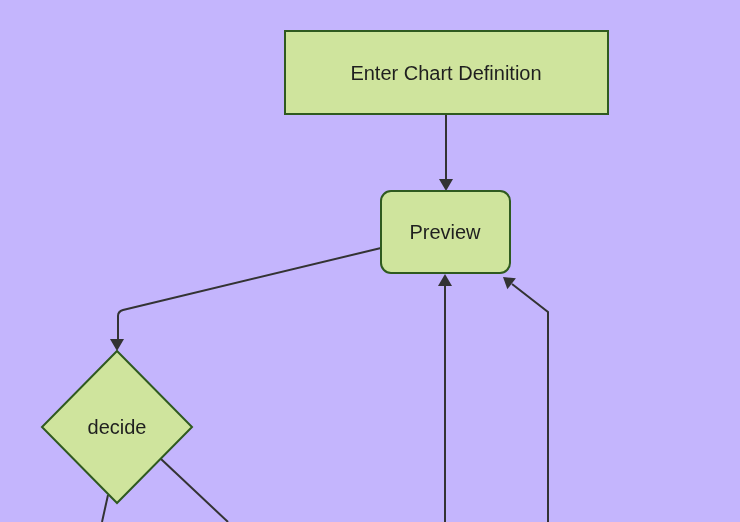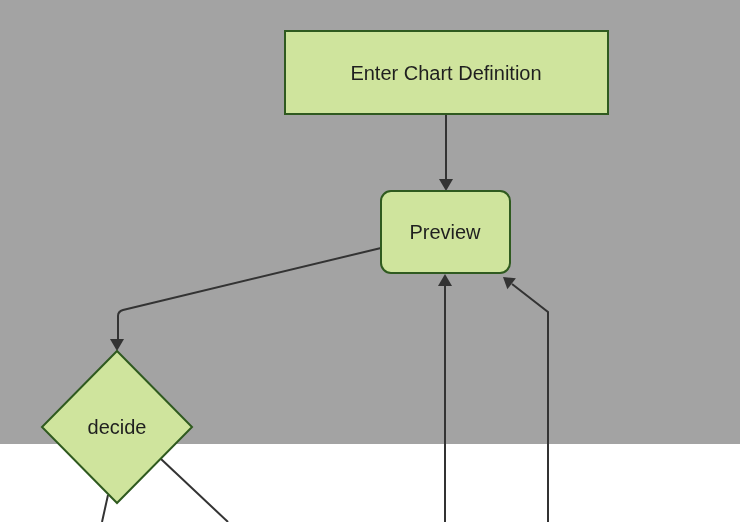--- a/index.html
+++ b/index.html
@@ -7,22 +7,22 @@
     padding: 0;
     background: #ffffff;
     width: 740px;
     height: 522px;
     overflow: hidden;
     font-family: "Liberation Sans", sans-serif;
   }
   .canvas {
     position: relative;
     width: 740px;
-    height: 444px;
-    background: #a3a3a3;
+    height: 522px;
+    background: #c4b5fd;
   }
   svg { display: block; }
   .node {
     fill: #cfe49d;
     stroke: #2f5a1f;
     stroke-width: 2px;
   }
   .edge {
     stroke: #333333;
     stroke-width: 2px;

